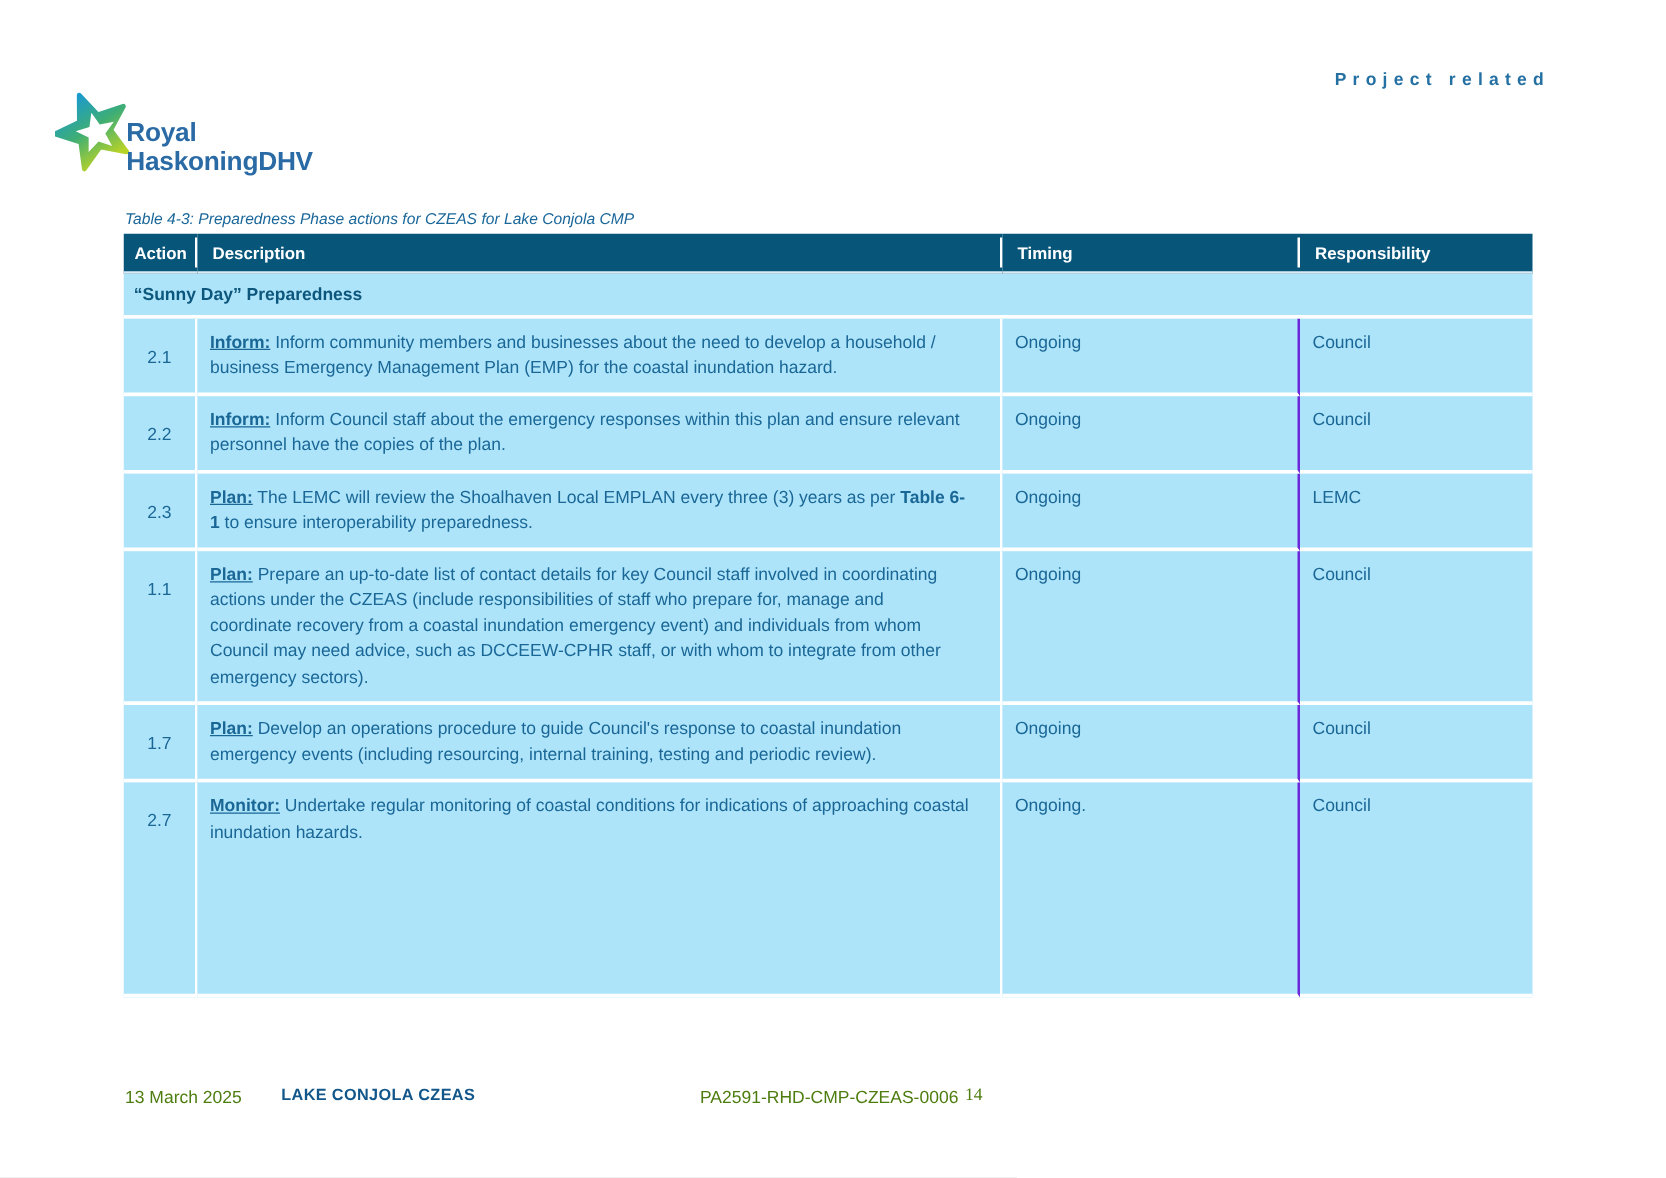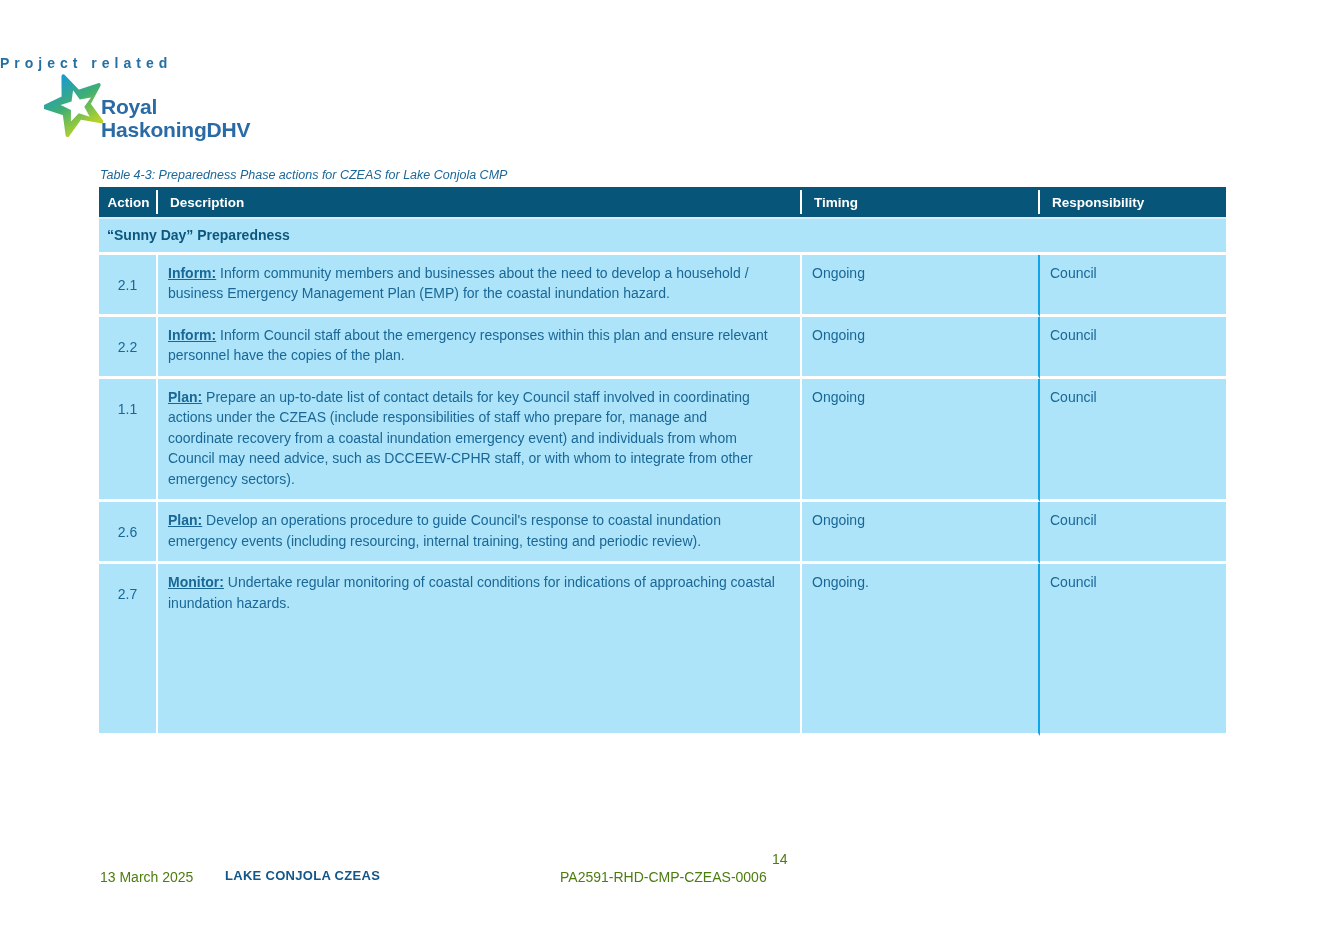--- a/index.html
+++ b/index.html
@@ -14,21 +14,21 @@
     margin: 0 auto;
     overflow: hidden;
   }
 
   
   .header-label {
     position: absolute;
     top: 55px;
     left: 0;
     width: 1240px;
-    text-align: left;
+    text-align: right;
     color: #2470a2;
     font-size: 14px;
     font-weight: bold;
     letter-spacing: 5px;
   }
 
   .logo {
     position: absolute;
     top: 70px;
     left: 44px;
@@ -114,33 +114,33 @@
     text-align: center;
     padding-top: 20px;
     border-right: 2px solid #ffffff;
   }
   tbody td.cell-desc {
     padding: 8px 24px 10px 10px;
     border-right: 2px solid #ffffff;
   }
   tbody td.cell-timing {
     padding: 8px 10px 16px 10px;
-    border-right: 2px solid #0ea5e9;
+    border-right: 2px solid #6d28d9;
   }
   tbody td.cell-resp { padding: 8px 10px 10px 10px; }
 
   .lead { font-weight: bold; text-decoration: underline; }
   .bold { font-weight: bold; }
 
   
   .footer-item { position: absolute; font-size: 14px; color: #4d7c0f; }
   .footer-date   { top: 869px; left: 100px; }
   .footer-title  { top: 868px; left: 225px; font-size: 13px; font-weight: bold; color: #12568a; letter-spacing: 0.3px; }
   .footer-docnum { top: 869px; left: 560px; }
-  .footer-page   { top: 851px; left: 772px; }
+  .footer-page   { top: 869px; left: 772px; font-family: Liberation Serif, serif; }
 </style>
 </head>
 <body>
 
 <div class="page" style="--header-bg: #07567a; --row-bg: #ade4fa; --body-text: #1a6796;">
 
   <div class="header-label">Project related</div>
 
   <div class="logo">
     <svg class="logo-star" viewBox="0 0 64 70" xmlns="http://www.w3.org/2000/svg">
@@ -190,28 +190,34 @@
           <td class="cell-desc"><span class="lead">Inform:</span><span> Inform community members and businesses about the need to develop a household / business Emergency Management Plan (EMP) for the coastal inundation hazard.</span></td>
           <td class="cell-timing">Ongoing</td>
           <td class="cell-resp">Council</td>
         </tr>
         <tr style="height: 61px;">
           <td class="cell-action">2.2</td>
           <td class="cell-desc"><span class="lead">Inform:</span><span> Inform Council staff about the emergency responses within this plan and ensure relevant personnel have the copies of the plan.</span></td>
           <td class="cell-timing">Ongoing</td>
           <td class="cell-resp">Council</td>
         </tr>
+        <tr style="height: 61px;">
+          <td class="cell-action">2.3</td>
+          <td class="cell-desc"><span class="lead">Plan:</span><span> The LEMC will review the Shoalhaven Local EMPLAN every three (3) years as per </span><span class="bold">Table 6-1</span><span> to ensure interoperability preparedness.</span></td>
+          <td class="cell-timing">Ongoing</td>
+          <td class="cell-resp">LEMC</td>
+        </tr>
         <tr style="height: 102px;">
           <td class="cell-action">1.1</td>
           <td class="cell-desc"><span class="lead">Plan:</span><span> Prepare an up-to-date list of contact details for key Council staff involved in coordinating actions under the CZEAS (include responsibilities of staff who prepare for, manage and coordinate recovery from a coastal inundation emergency event) and individuals from whom Council may need advice, such as DCCEEW-CPHR staff, or with whom to integrate from other emergency sectors).</span></td>
           <td class="cell-timing">Ongoing</td>
           <td class="cell-resp">Council</td>
         </tr>
         <tr style="height: 61px;">
-          <td class="cell-action">2.6</td>
+          <td class="cell-action">1.7</td>
           <td class="cell-desc"><span class="lead">Plan:</span><span> Develop an operations procedure to guide Council's response to coastal inundation emergency events (including resourcing, internal training, testing and periodic review).</span></td>
           <td class="cell-timing">Ongoing</td>
           <td class="cell-resp">Council</td>
         </tr>
         <tr style="height: 172px;">
           <td class="cell-action">2.7</td>
           <td class="cell-desc"><span class="lead">Monitor:</span><span> Undertake regular monitoring of coastal conditions for indications of approaching coastal inundation hazards.</span></td>
           <td class="cell-timing">Ongoing.</td>
           <td class="cell-resp">Council</td>
         </tr>

